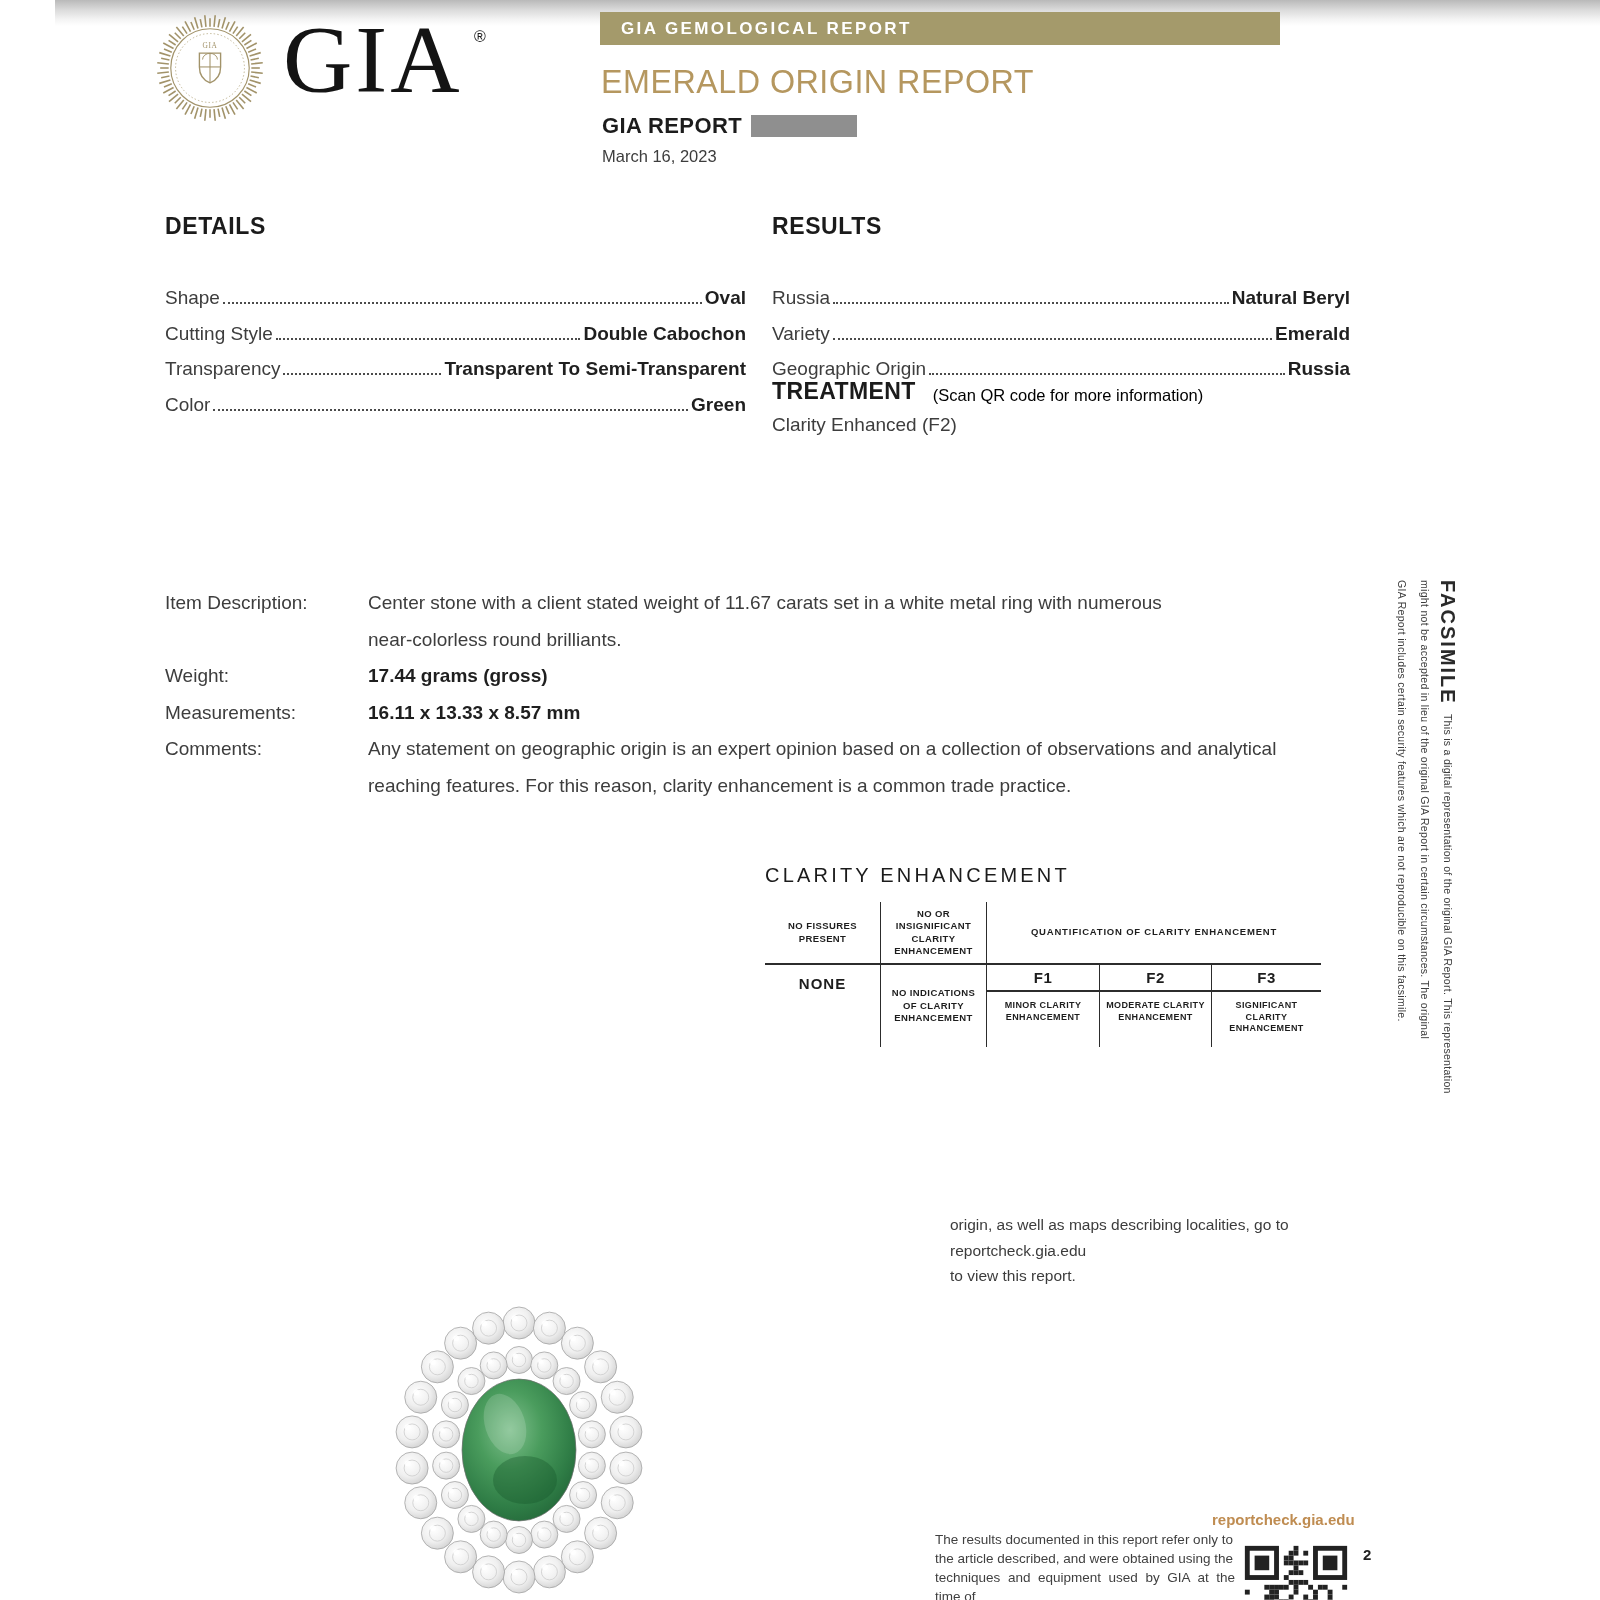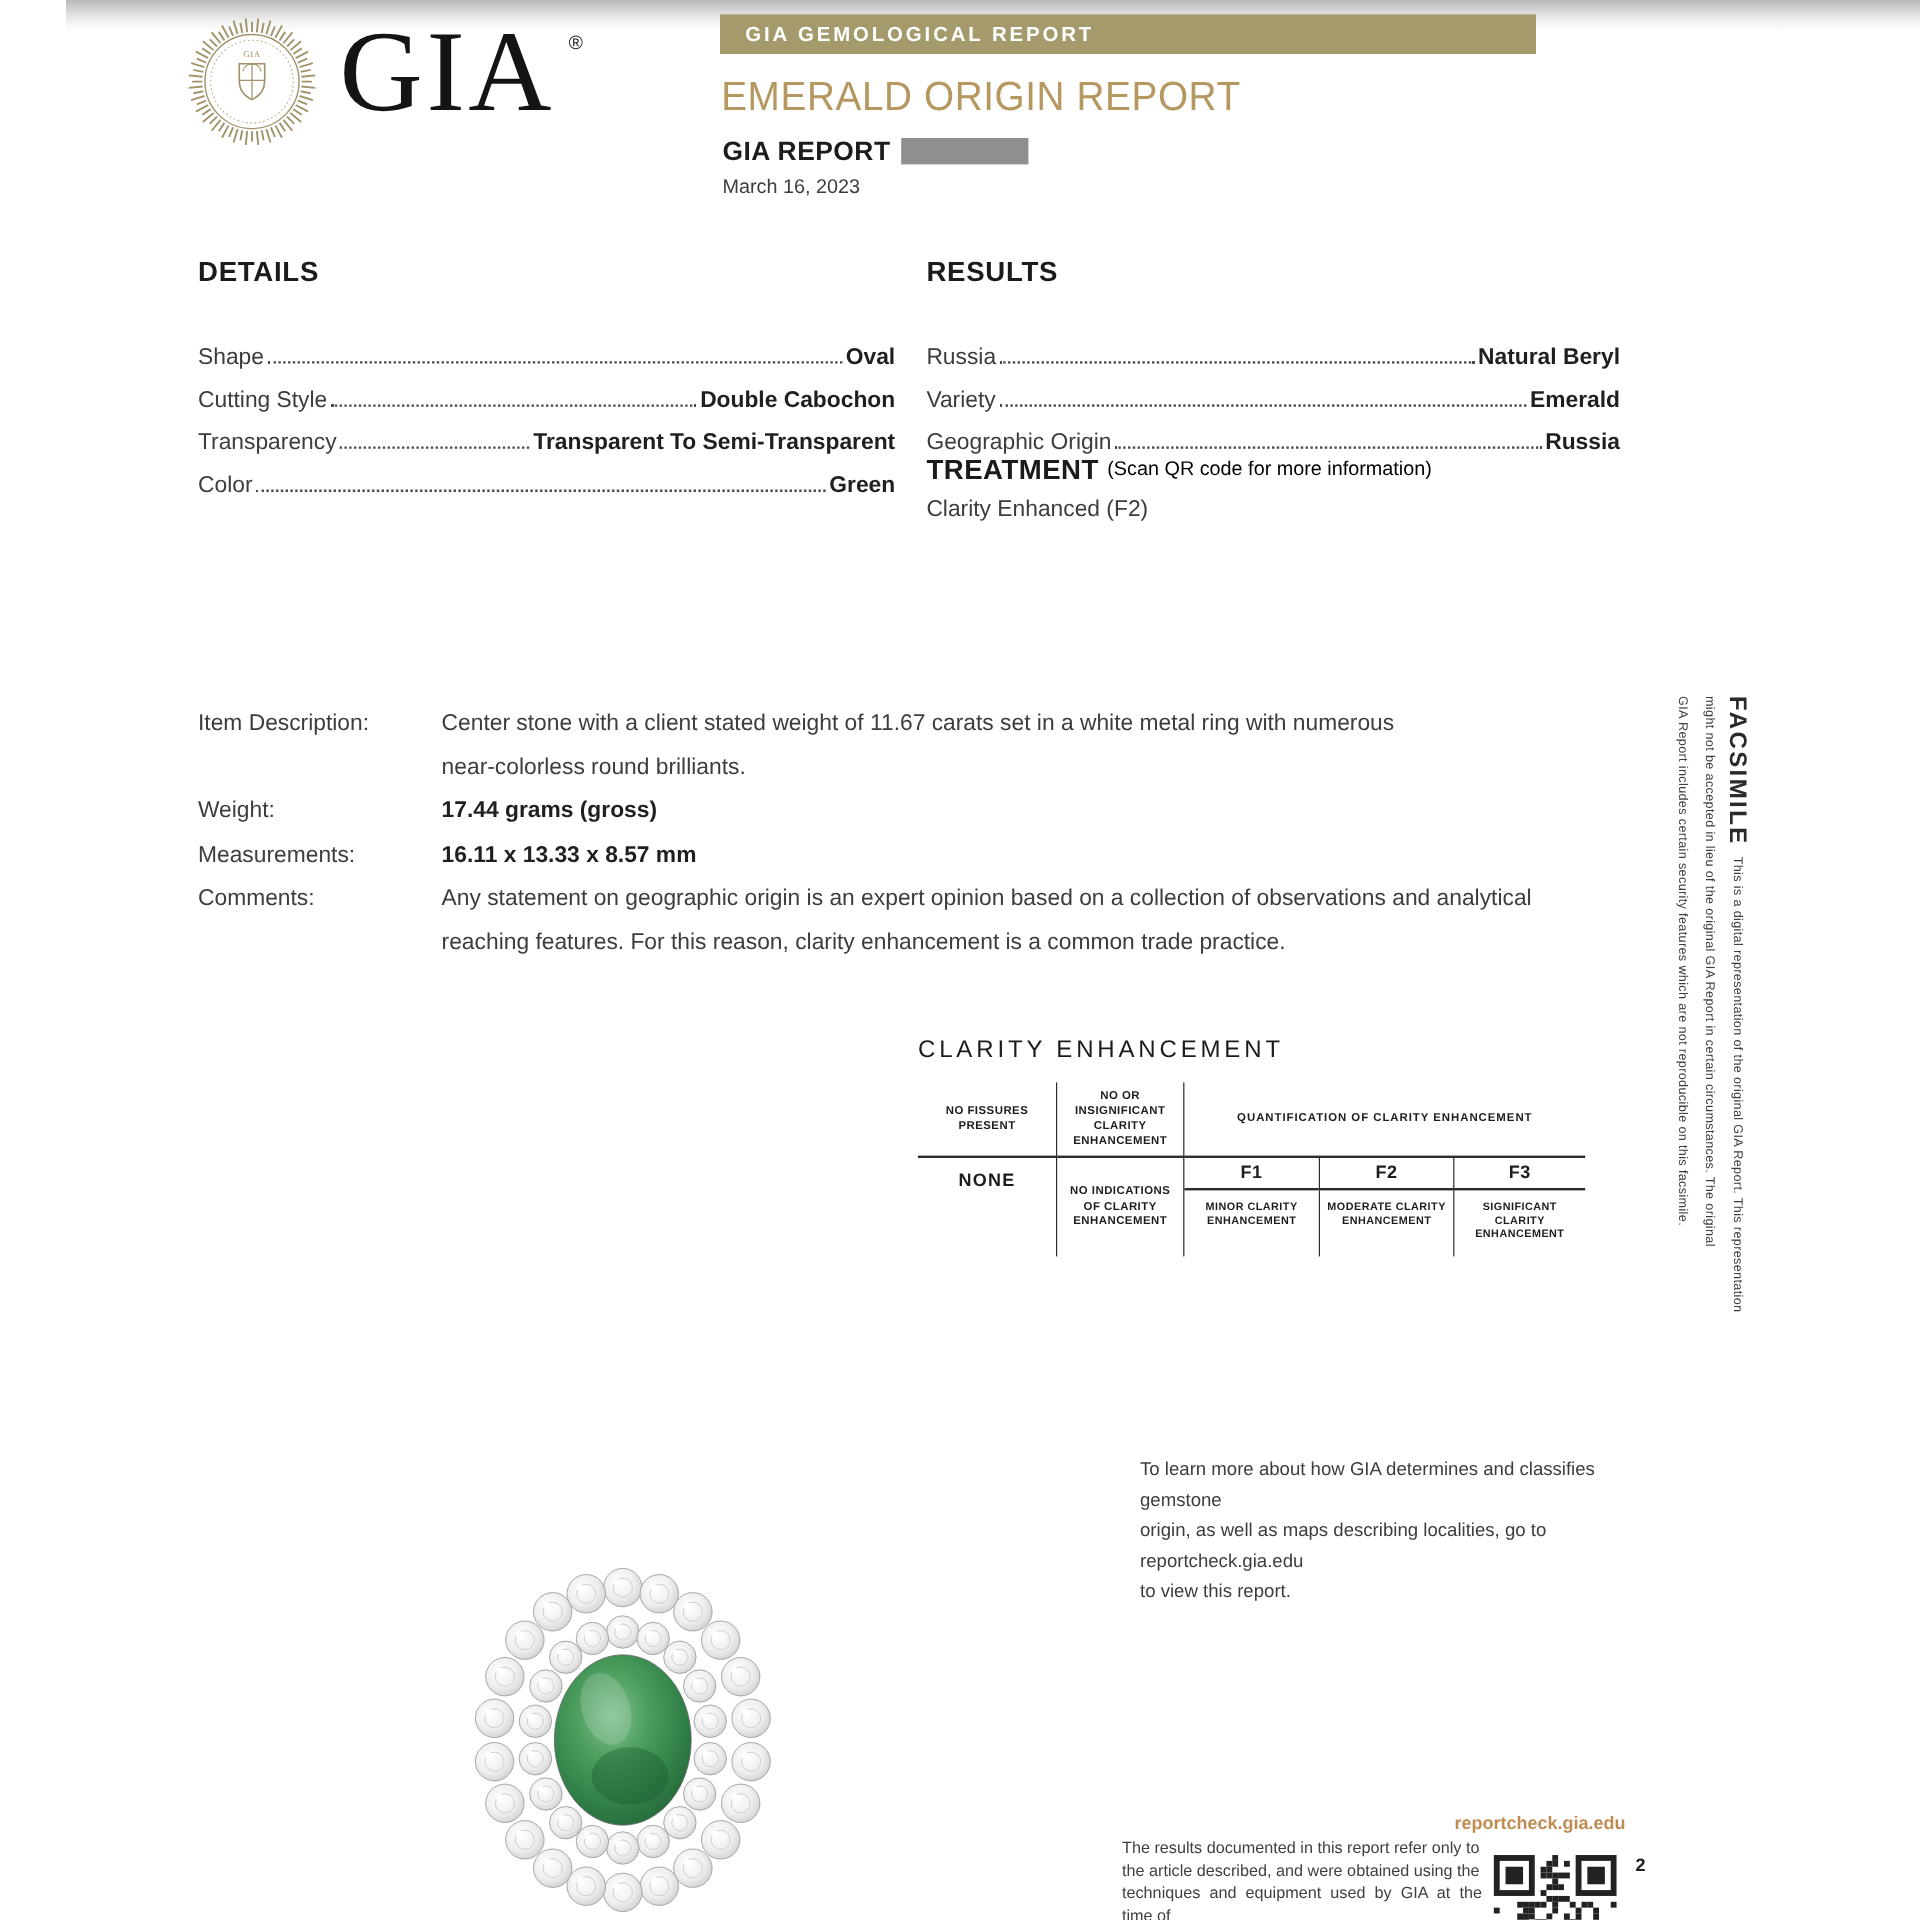--- a/index.html
+++ b/index.html
@@ -27,21 +27,21 @@
   
   .section-heading { position:absolute; font-size:23px; font-weight:bold; color:#1b1b1b; letter-spacing:0.6px; }
   .spec-col { position:absolute; top:251px; }
   .spec-col.left { left:165px; width:581px; }
   .spec-col.right { left:772px; width:578px; }
   .spec-row { display:flex; align-items:baseline; height:35.5px; font-size:19px; }
   .spec-label { color:#3d3d3d; white-space:nowrap;margin-top:36px; }
   .spec-leader { flex:1 1 auto; margin:0 3px; border-bottom:2.4px dotted #4b4b4b; min-width:12px; }
   .spec-value { font-weight:bold; color:#1f1f1f; white-space:nowrap; }
 
-  .treatment-line { position:absolute; left:772px; top:378px; display:flex; align-items:center; gap:7px; }
+  .treatment-line { position:absolute; left:772px; top:378px; display:flex; align-items:flex-end; gap:17px; }
   .treatment-heading { font-size:23px; font-weight:bold; color:#1b1b1b; letter-spacing:0.4px; }
   .treatment-note { font-size:16.5px; color:#000000; }
   .treatment-value { position:absolute; left:772px; top:414px; font-size:19px; color:#3d3d3d; }
 
   
   .desc-block { position:absolute; left:165px; top:585px; width:1210px; font-size:19px; line-height:36.6px; }
   .desc-row { display:flex; }
   .desc-label { flex:0 0 203px; color:#3d3d3d; }
   .desc-value { color:#3d3d3d; }
   .desc-value.bold { font-weight:bold; color:#1f1f1f; }
@@ -263,21 +263,20 @@
     <div class="ct ct-d3">SIGNIFICANT CLARITY ENHANCEMENT</div>
   </div>
 
   <div class="facsimile">
     <span class="fax-line"><span class="fax-title">FACSIMILE</span> <span>This is a digital representation of the original GIA Report. This representation</span></span>
     <span class="fax-line">might not be accepted in lieu of the original GIA Report in certain circumstances. The original</span>
     <span class="fax-line">GIA Report includes certain security features which are not reproducible on this facsimile.</span>
   </div>
 
   <div class="learn-more">
-    <div>To learn more about how GIA determines and classifies gemstone</div>
     <div>origin, as well as maps describing localities, go to reportcheck.gia.edu</div>
     <div>to view this report.</div>
   </div>
 
   <svg class="ring" id="ring-svg" viewBox="0 0 324 312">
     <defs>
       <radialGradient id="dg" cx="40%" cy="38%" r="72%">
         <stop offset="0%" stop-color="#ffffff"></stop>
         <stop offset="55%" stop-color="#efefef"></stop>
         <stop offset="85%" stop-color="#d8d8d8"></stop>

